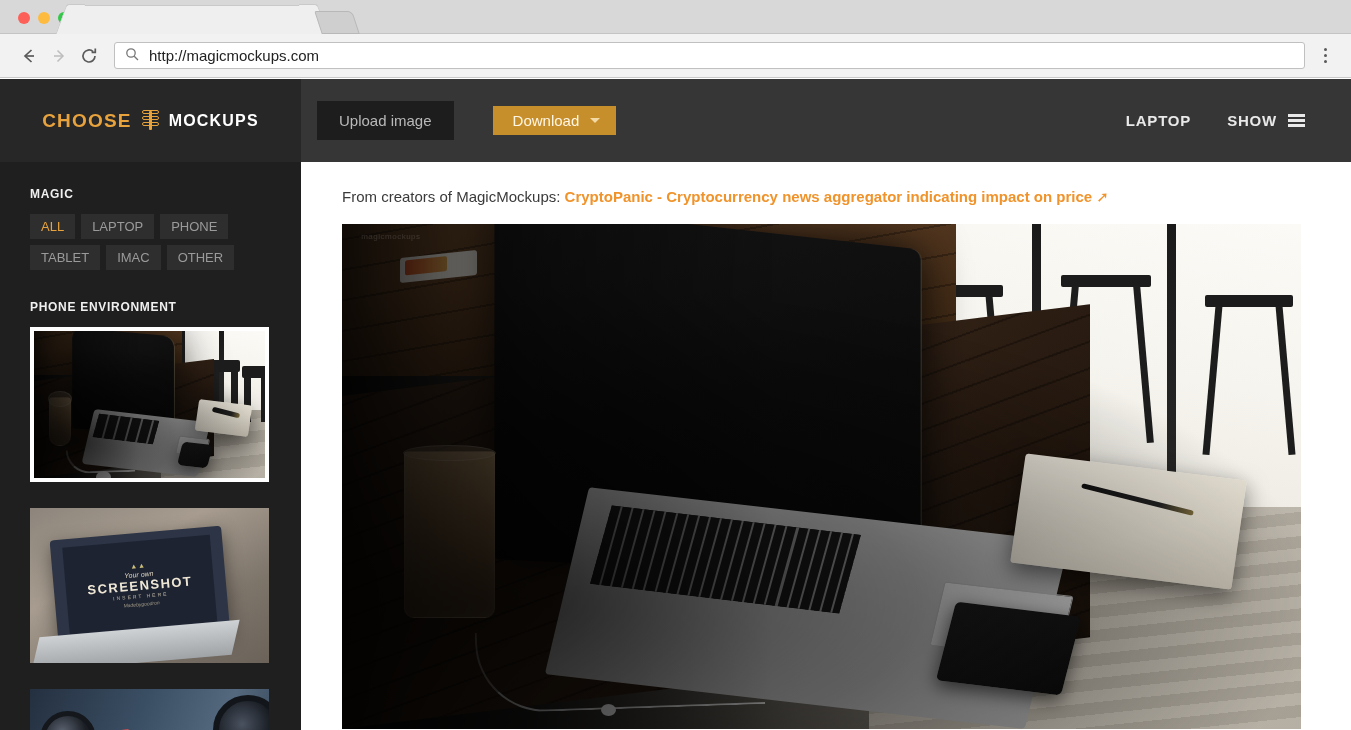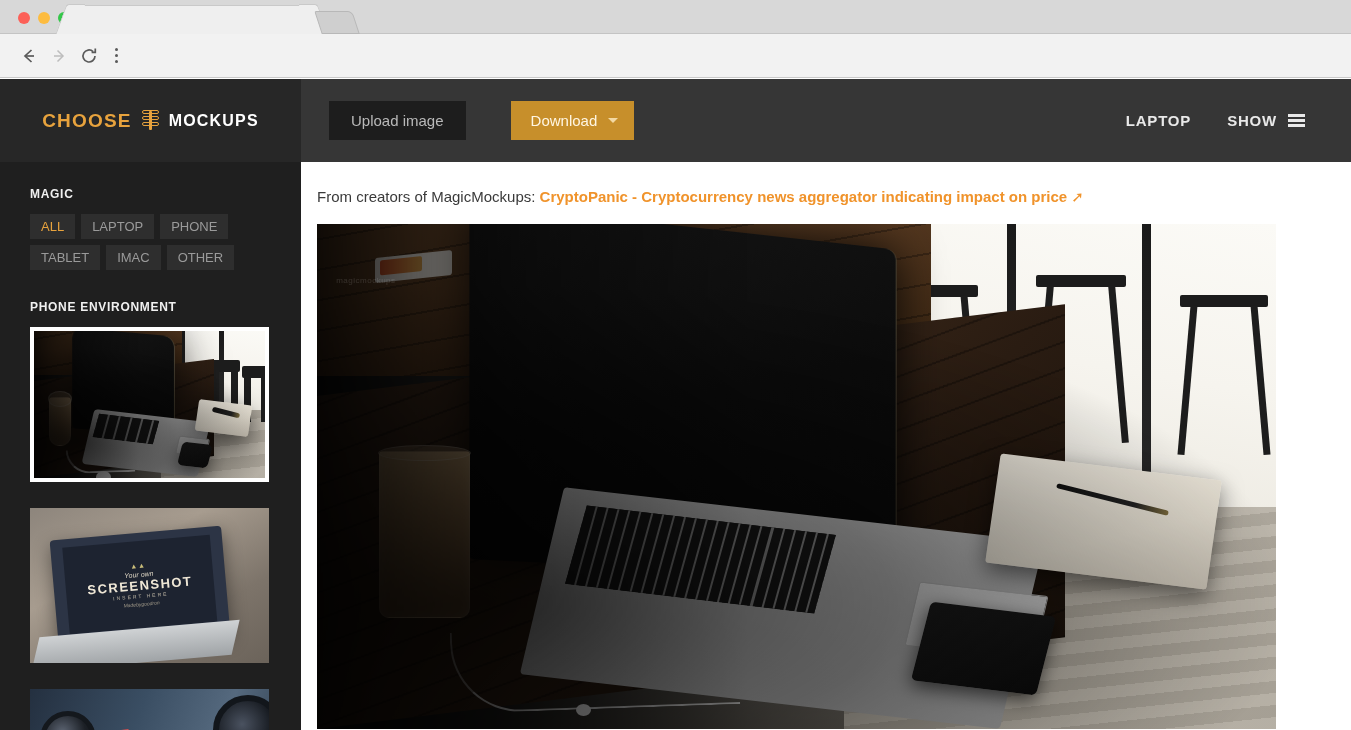--- a/index.html
+++ b/index.html
@@ -87,29 +87,29 @@
     border:1.6px solid #e8a33d; border-radius:3px; box-sizing:border-box;
   }
   .logo-mark i:nth-child(1){ top:0; }
   .logo-mark i:nth-child(2){ top:6px; }
   .logo-mark i:nth-child(3){ top:12px; }
   .logo-mark .bar {
     position:absolute; left:7px; top:1px; width:3px; height:19px;
     background:#e8a33d; border-radius:1px;
   }
 
-  .hdr-actions { display:flex; align-items:center; margin-left:28px; gap:6px; }
+  .hdr-actions { display:flex; align-items:center; margin-left:16px; gap:0; }
   .btn-dark {
     background:#1d1d1d; color:#b9b9b9; font-size:15px;
     padding:0 22px; height:39px; line-height:39px;
     border:none; cursor:pointer;
   }
   .btn-gold {
     background:#c78f2b; color:#fff6e3; font-size:15px;
-    padding:0 16px 0 20px; height:39px; line-height:39px;
+    padding:0 16px 0 20px; height:29px; line-height:39px;
     margin-left:39px; border:none; cursor:pointer;
     display:flex; align-items:center; gap:11px;
   }
   .caret {
     width:0;height:0;border-left:5px solid transparent;
     border-right:5px solid transparent;border-top:5px solid #f3d9a3;
   }
 
   .hdr-right {
     margin-left:auto; display:flex; align-items:center; gap:36px;
@@ -180,21 +180,21 @@
   }
   .t3 .lens2 {
     position:absolute; right:-6%; top:4%; width:70px; height:70px;
     border-radius:50%; background:radial-gradient(circle at 40% 40%,#4a5260 0%,#171b21 60%,#0a0c0f 100%);
     border:6px solid #12161b;
   }
 
   
   .main {
     position:absolute; left:301px; top:83px; right:0; bottom:0;
-    background:#fff; padding:26px 0 0 16px; overflow:hidden;
+    background:#fff; padding:26px 0 0 41px; overflow:hidden;
   }
   .promo { font-size:15px; color:#3a3a3a; margin-bottom:18px; }
   .promo a { color:#f0932b; text-decoration:none; font-weight:bold; cursor:pointer; }
   .promo .arrow { color:#f0932b; font-size:15px; margin-left:4px; }
 
   .preview {
     width:959px; height:505px; position:relative; overflow:hidden;
     background:#0b0907;
   }
 
@@ -323,21 +323,21 @@
   }
   .wallet {
     position:absolute; left:22%; top:2%; width:9%; height:6%;
     background:linear-gradient(160deg,#2a2a2c,#19191b); transform:skewY(-6deg);
     border-radius:2px;
   }
   .wallet:after{
     content:""; position:absolute; left:4%; bottom:-5px; width:96%; height:6px;
     background:#b83a4a; border-radius:1px;
   }
-  .wm { position:absolute; left:2%; top:1.5%; color:rgba(255,255,255,.13); font-size:8px; letter-spacing:.5px;margin-top:44px;}
+  .wm { position:absolute; left:2%; top:1.5%; color:rgba(255,255,255,.13); font-size:8px; letter-spacing:.5px;}
 </style>
 </head>
 <body>
 
 <div class="browser">
 
   <div class="tabstrip">
     <div class="traffic">
       <span class="dot red"></span>
       <span class="dot yellow"></span>
@@ -360,20 +360,29 @@
       <svg width="20" height="20" viewBox="0 0 20 20">
           <path d="M8.5 4.5 L14 10 L8.5 15.5" fill="none" stroke="#bdbdbd" stroke-width="1.5"></path>
           <path d="M5 10 H14" stroke="#bdbdbd" stroke-width="1.5" fill="none"></path>
         </svg>
     </div>
     <div class="navbtn">
       <svg width="20" height="20" viewBox="0 0 20 20">
           <path d="M16 10 a6 6 0 1 1 -1.9 -4.4" fill="none" stroke="#5a5a5a" stroke-width="1.7"></path>
           <path d="M16.3 2.6 V6.3 H12.6" fill="none" stroke="#5a5a5a" stroke-width="1.7"></path>
         </svg>
+    </div>
+    <div class="omnibox">
+      <span>
+        <svg width="14" height="14" viewBox="0 0 14 14">
+            <circle cx="6" cy="6" r="4.2" fill="none" stroke="#777" stroke-width="1.3"></circle>
+            <path d="M9.2 9.2 L13 13" stroke="#777" stroke-width="1.3"></path>
+          </svg>
+      </span>
+      <span class="omni-url">http://magicmockups.com</span>
     </div>
     <div class="kebab">
         <i></i>
         <i></i>
         <i></i>
       </div>
   </div>
 
   <div class="app">
 

